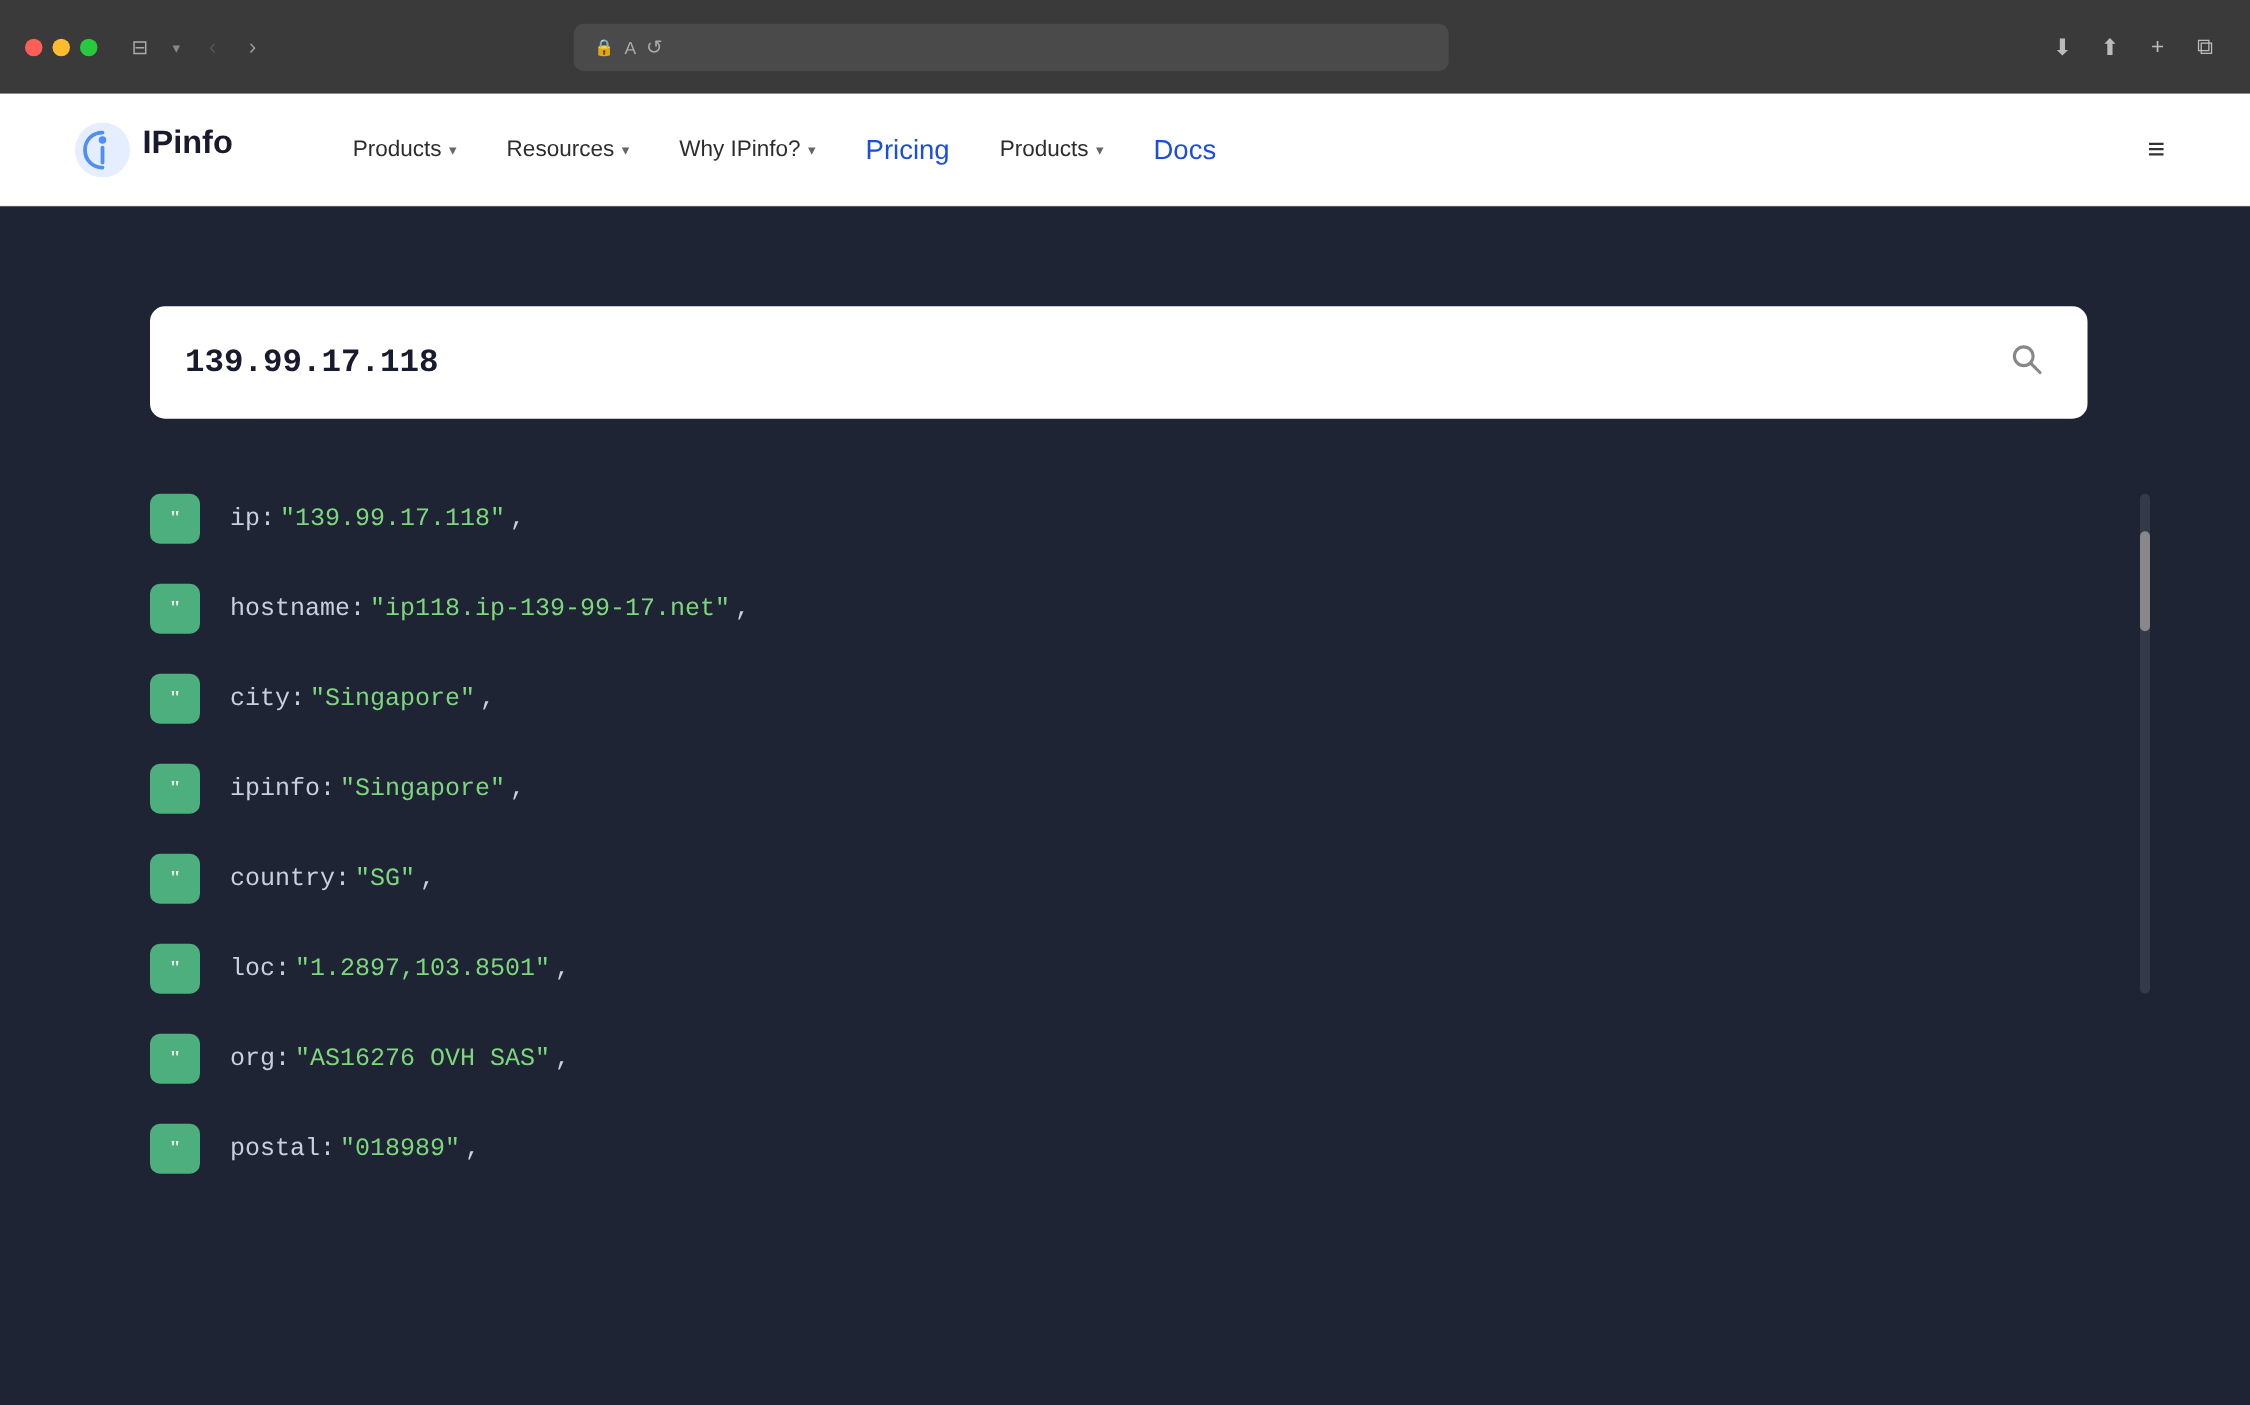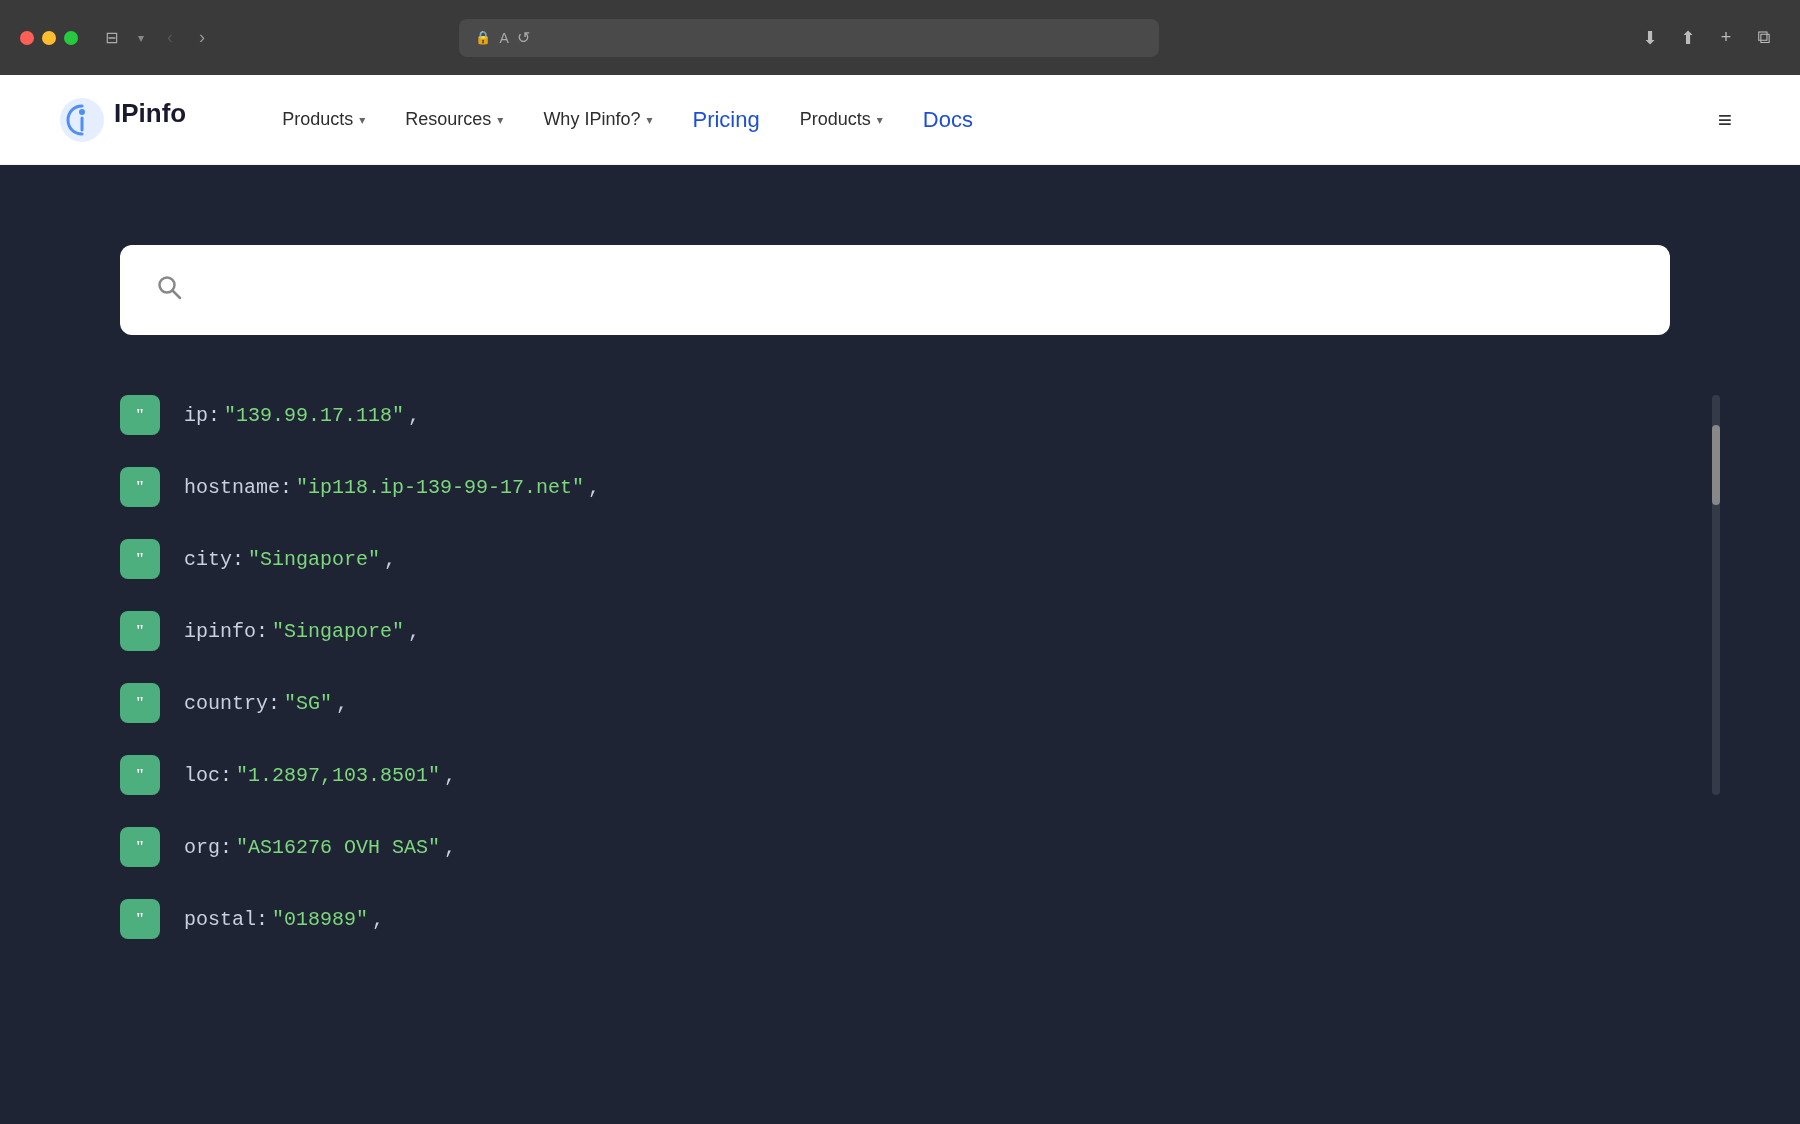--- a/index.html
+++ b/index.html
@@ -370,20 +370,21 @@
         <span>Docs</span>
       </div>
     </div>
 
     <div class="nav-hamburger">≡</div>
   </nav>
 
   <div class="main-content">
 
     <div class="search-container">
+      <input type="text" class="search-input" value="139.99.17.118" style="">
       <div class="search-icon-btn">
         <svg width="26" height="26" viewBox="0 0 26 26" fill="none" xmlns="http://www.w3.org/2000/svg">
           <circle cx="11" cy="11" r="7.5" stroke="#888" stroke-width="2.5"></circle>
           <line x1="16.5" y1="16.5" x2="24" y2="24" stroke="#888" stroke-width="2.5" stroke-linecap="round"></line>
         </svg>
       </div>
     </div>
 
     <div class="results-area">
       <div class="scrollbar-track">

